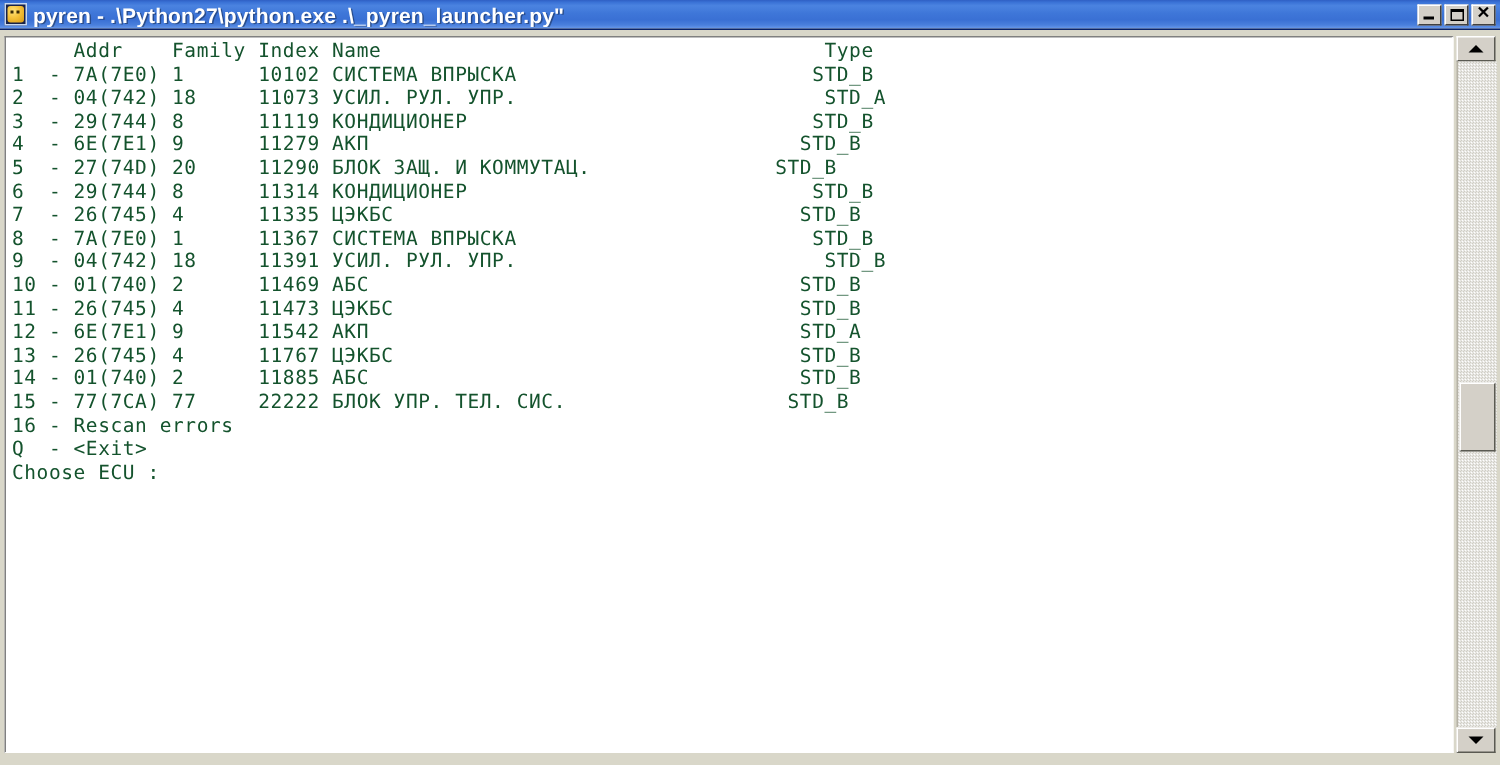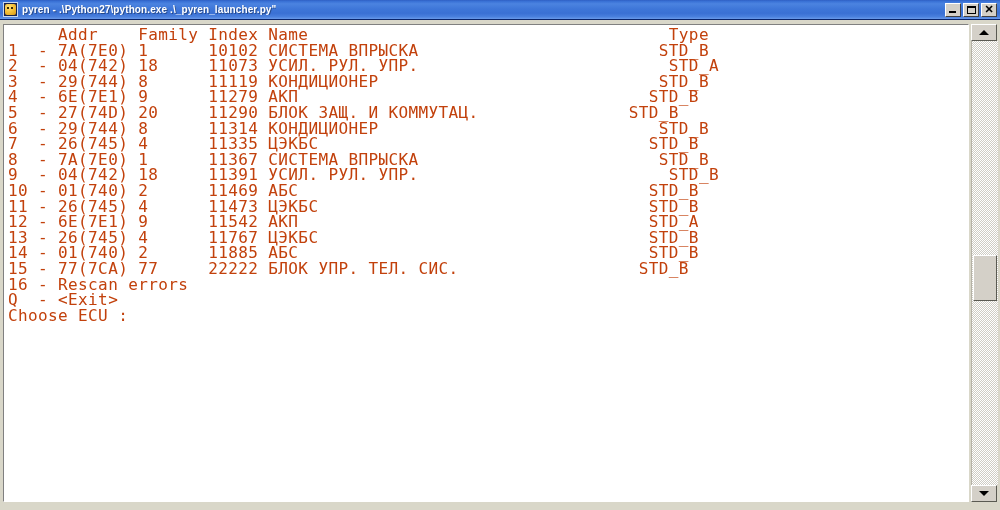--- a/index.html
+++ b/index.html
@@ -36,21 +36,21 @@
     background:radial-gradient(circle at 35% 30%, #ffe27a 0%, #f5c13a 45%, #d89a14 100%);
     border-radius:2px;
   }
   #titlebar .tb-icon .pyglyph::after{
     content:"";position:absolute;left:2px;top:3px;width:2px;height:2px;
     background:#3a2a06;box-shadow:4px 0 0 0 #3a2a06;
   }
   #titlebar .tb-title{
     color:#ffffff;
     font-family:"Liberation Sans", sans-serif;
-    font-size:10px;font-weight:bold;
+    font-size:14px;font-weight:bold;
     letter-spacing:.1px;
     white-space:nowrap;
     text-shadow:1px 1px 0 rgba(0,0,0,.35);
     overflow:hidden;
   }
   #titlebar .tb-spacer{flex:1 1 auto;}
   #titlebar .tb-buttons{
     display:flex;align-items:center;margin-right:3px;flex:0 0 auto;
   }
   .tb-btn{
@@ -93,23 +93,23 @@
     border-left:1px solid #808080;
     border-right:1px solid #ffffff;
     border-bottom:1px solid #ffffff;
     box-sizing:border-box;
     overflow:hidden;
   }
   #console pre{
     margin:0;
     padding:2px 0 0 4px;
     font-family:"DejaVu Sans Mono","Liberation Mono",monospace;
-    font-size:16px;
+    font-size:13px;
     line-height:15.6px;
-    color:#c2410c;
+    color:#14532d;
     white-space:pre;
     letter-spacing:0.38px;
   }
 
   
   #vscroll{
     position:absolute;left:971px;top:4px;width:26px;height:478px;
     box-sizing:border-box;
   }
   .sb-track{

